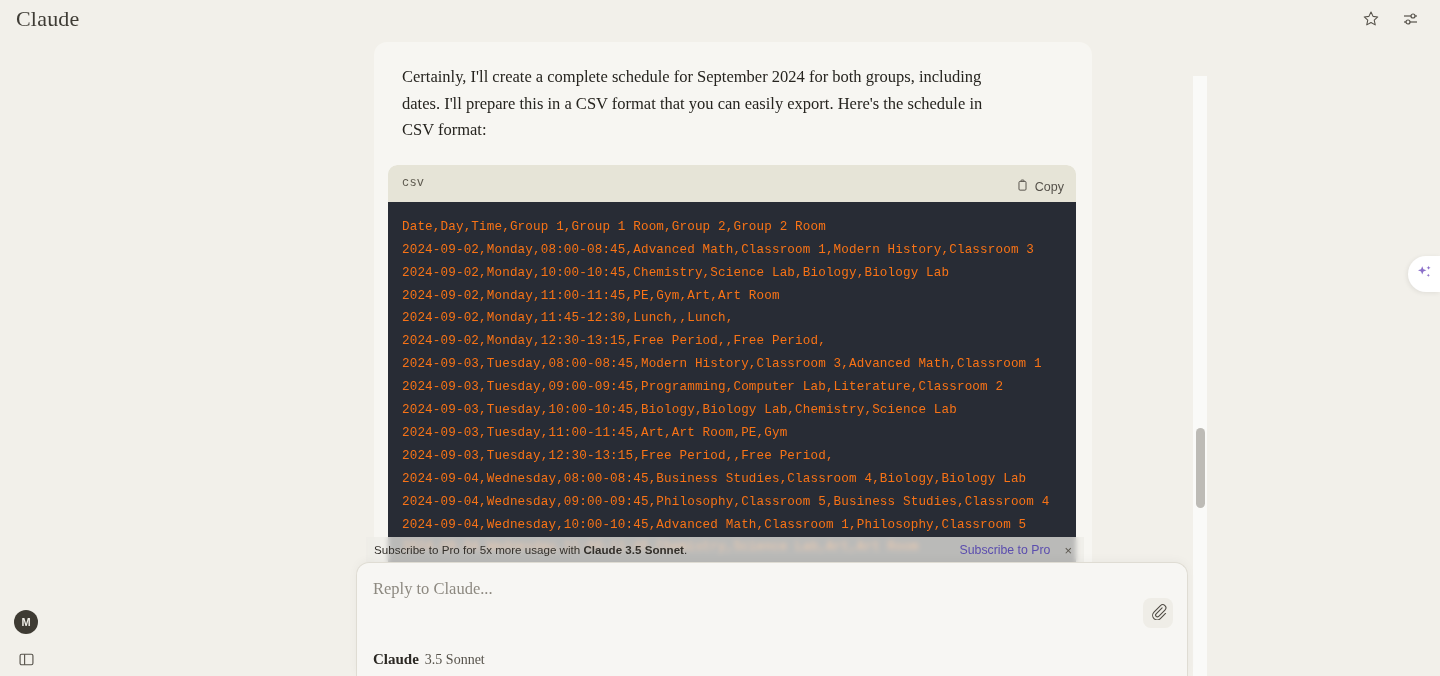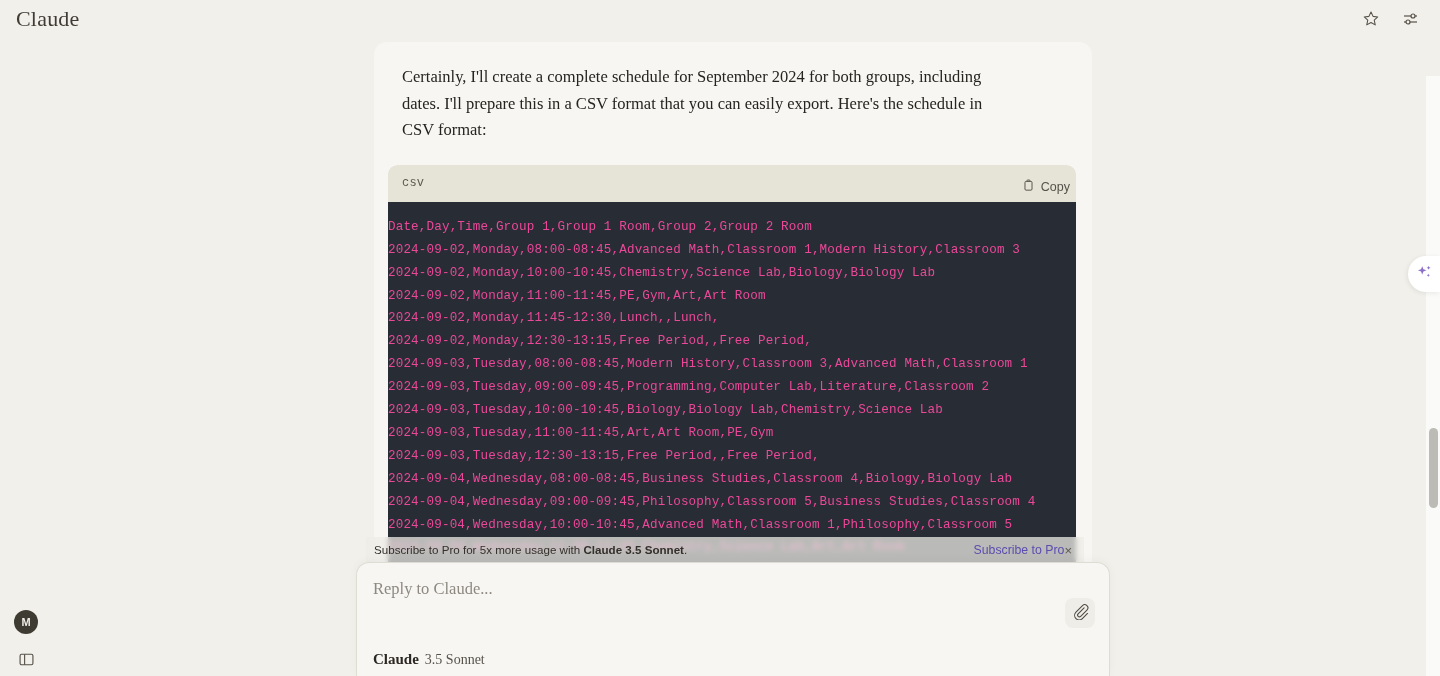--- a/index.html
+++ b/index.html
@@ -77,21 +77,21 @@
     display: flex; align-items: center; justify-content: center;
     border-radius: 6px;
     cursor: pointer;
   }
 
   
   #scrollarea {
     position: absolute;
     top: 38px;
     left: 0;
-    width: 1440px;
+    width: 1207px;
     height: 638px;
     background: #F2F0EA;
     overflow: hidden;
   }
 
   #msg {
     position: absolute;
     left: 374px;
     top: 4px;
     width: 718px;
@@ -117,21 +117,21 @@
     border-radius: 9px 9px 0 0;
     overflow: hidden;
   }
 
   #code-header {
     height: 37px;
     background: #E6E4D7;
     display: flex;
     align-items: center;
     justify-content: space-between;
-    padding: 0 2px 0 14px;
+    padding: 0 8px 0 14px;
     border-radius: 9px 9px 0 0;
     text-align: center;
   }
 
   #code-lang {
     font-family: "Liberation Mono", monospace;
     font-size: 12px;
     color: #5E5A4F;
     letter-spacing: 0.2px;
   }
@@ -153,22 +153,23 @@
     background: #282C35;
     padding: 14px 0 20px 0;
     height: 430px;
     overflow: hidden;
   }
 
   .code-line {
     font-family: "Liberation Mono", monospace;
     font-size: 12.6px;
     line-height: 22.9px;
-    color: #ec4899;
+    color: #f97316;
     white-space: pre;
+    padding-left: 14px;
     letter-spacing: 0.15px;
   }
 
   
   #subscribe-banner {
     position: absolute;
     left: 366px;
     top: 537px;
     width: 718px;
     height: 25px;
@@ -184,20 +185,21 @@
   #banner-text {
     font-family: "Liberation Sans", sans-serif;
     font-size: 11.6px;
     color: #33302B;
   }
   #banner-text b { font-weight: 700; }
 
   #banner-right {
     display: flex;
     align-items: flex-end;
+    gap: 14px;
   }
   #banner-cta {
     font-family: "Liberation Sans", sans-serif;
     font-size: 12.3px;
     color: #5B4DAE;
     cursor: pointer;
   }
   #banner-close {
     font-family: "Liberation Sans", sans-serif;
     font-size: 13px;
@@ -212,21 +214,21 @@
     left: 356px;
     top: 562px;
     width: 754px;
     height: 114px;
     z-index: 30;
   }
 
   #composer {
     position: absolute;
     left: 0; top: 0;
-    width: 754px;
+    width: 832px;
     height: 114px;
     background: #F7F6F3;
     border: 1px solid #DFDCD3;
     border-bottom: none;
     border-radius: 13px 13px 0 0;
     box-shadow: 0 -2px 10px rgba(0,0,0,0.035);
   }
 
   #reply-input {
     position: absolute;

